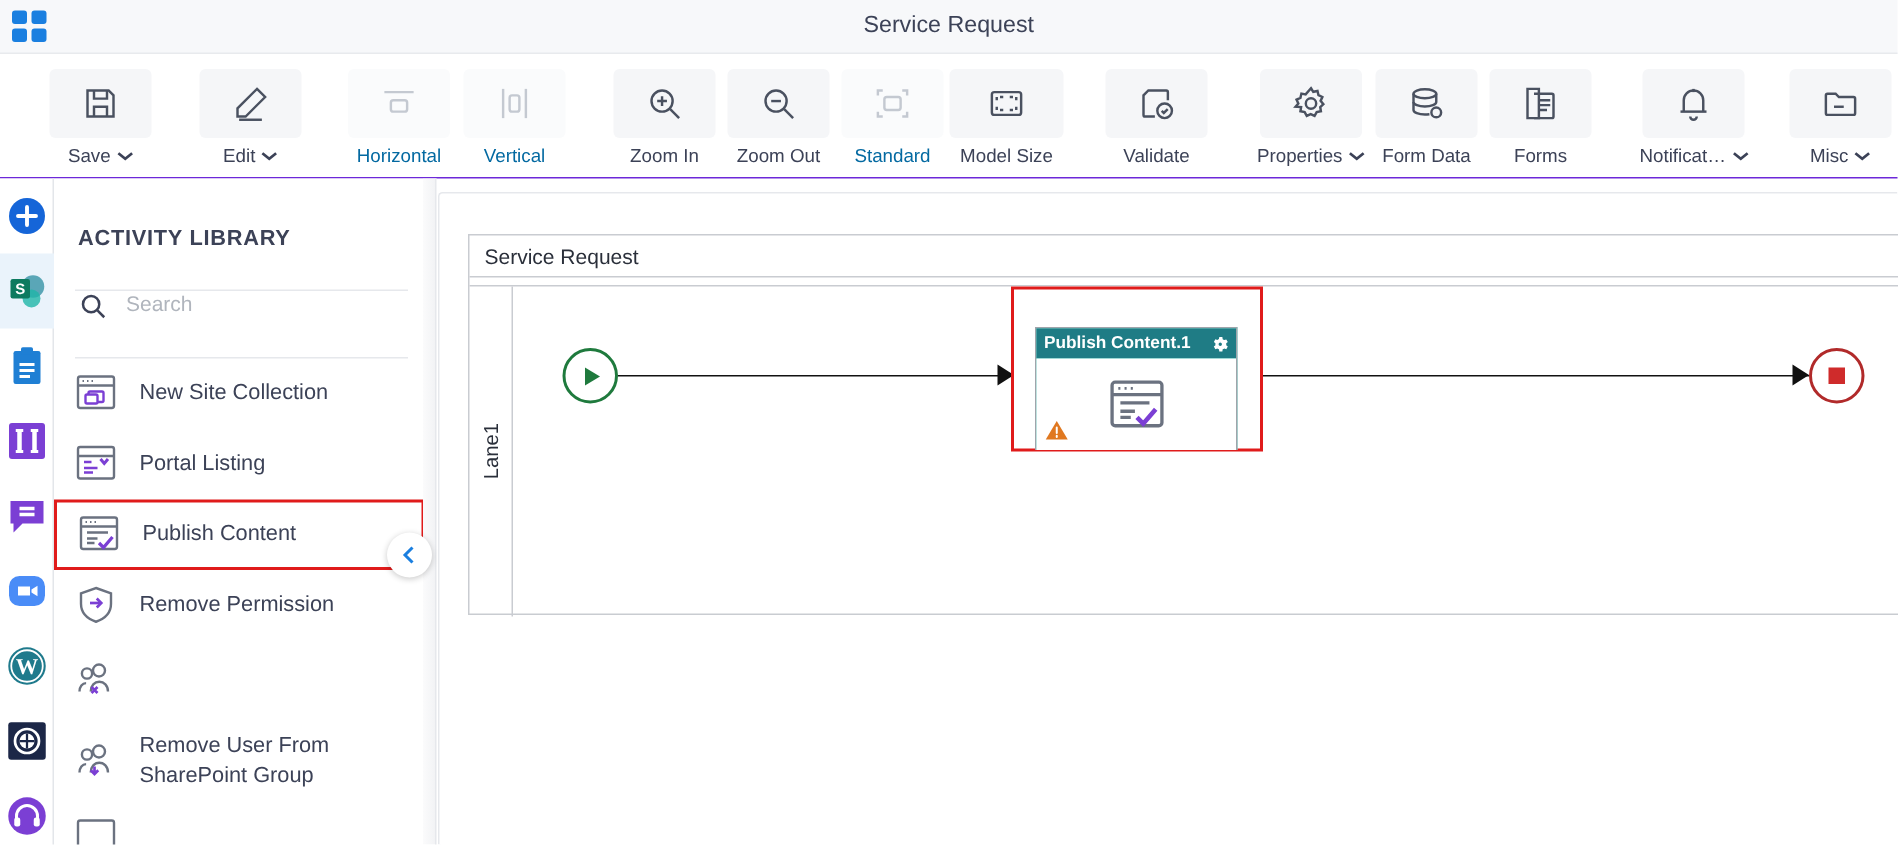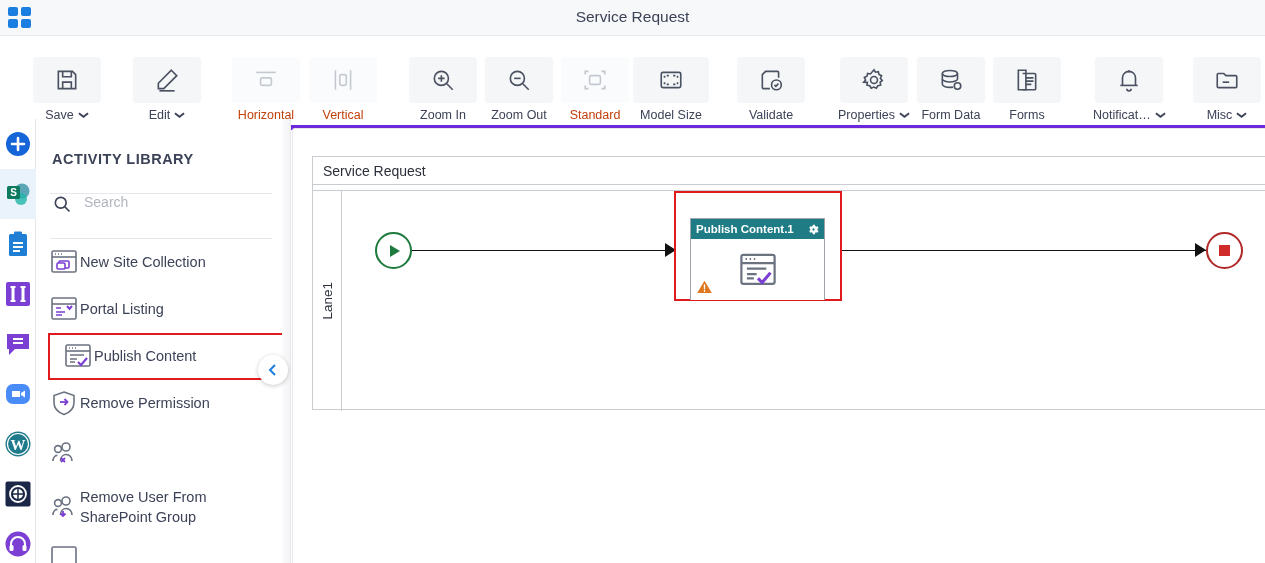--- a/index.html
+++ b/index.html
@@ -24,43 +24,43 @@
     gap: 3px;
   }
   #apps-grid i { display: block; background: #1a7fe0; border-radius: 2px; }
   #title-text {
     position: absolute; left: 0; top: 8px; width: 1265px;
     text-align: center; font-size: 15.5px; color: #3c4257;
   }
 
   
   #toolbar {
-    position: absolute; top: 47px; left: 0;
+    position: absolute; top: 36px; left: 0;
     width: 1265px; height: 83px;
     background: #ffffff;
-    border-bottom: 5px solid #6d28d9;
+    border-bottom: 1px solid #6d28d9;
   }
   .tbtn {
     position: absolute; top: 10px;
     display: flex; flex-direction: column; align-items: center;
     cursor: pointer;
   }
   .tbtn .ibox {
     width: 68px; height: 46px;
     background: #f5f6f8;
     border-radius: 4px;
     display: flex; align-items: center; justify-content: center;
   }
   .tbtn.wide .ibox { width: 76px; }
   .tbtn .lbl {
     margin-top: 5px; font-size: 12.5px; color: #3c4257;
     white-space: nowrap; display: flex; align-items: center; gap: 4px;
   }
   .tbtn.disabled .ibox { background: #fafbfc; }
-  .tbtn.disabled .lbl { color: #c2410c; }
+  .tbtn.disabled .lbl { color: #0369a1; }
   .tbtn.disabled svg { stroke: #c4c9d1; }
   .tbtn svg { stroke: #4a5160; fill: none; stroke-width: 1.5; }
   .caret { display: inline-block; }
   .caret svg { stroke: #3c4257; stroke-width: 2; }
 
   
   #rail {
     position: absolute; left: 0; top: 119px;
     width: 36px; height: 444px;
     background: #ffffff;
@@ -103,29 +103,29 @@
   #search-input::placeholder { color: #b0b5bd; }
   #search-divider {
     position: absolute; left: 14px; top: 119px; width: 222px;
     border-top: 1px solid #e6e8ec;
   }
 
   #act-list {
     position: absolute; left: 0; top: 120px; width: 250px; height: 324px;
   }
   .act-item {
-    display: flex; align-items: center; 
+    display: flex; align-items: center; gap: 13px;
     padding: 0 10px 0 14px;
     min-height: 47px;
     cursor: pointer;
   }
   .act-item.tall { min-height: 54px; }
   .act-item.selected {
     border: 2px solid #e01b1b; border-left: 2px solid #e01b1b;
-    margin-left: 12px; width: 247px;
+    margin-left: 0; width: 247px;
   }
   .act-icon { width: 30px; height: 28px; flex: none; }
   .act-icon svg { display: block; }
   .act-label {
     font-size: 14.5px; color: #3c4257; line-height: 1.35;
   }
 
   #collapse-btn {
     position: absolute; left: 258px; top: 355px;
     width: 30px; height: 30px; border-radius: 50%;

